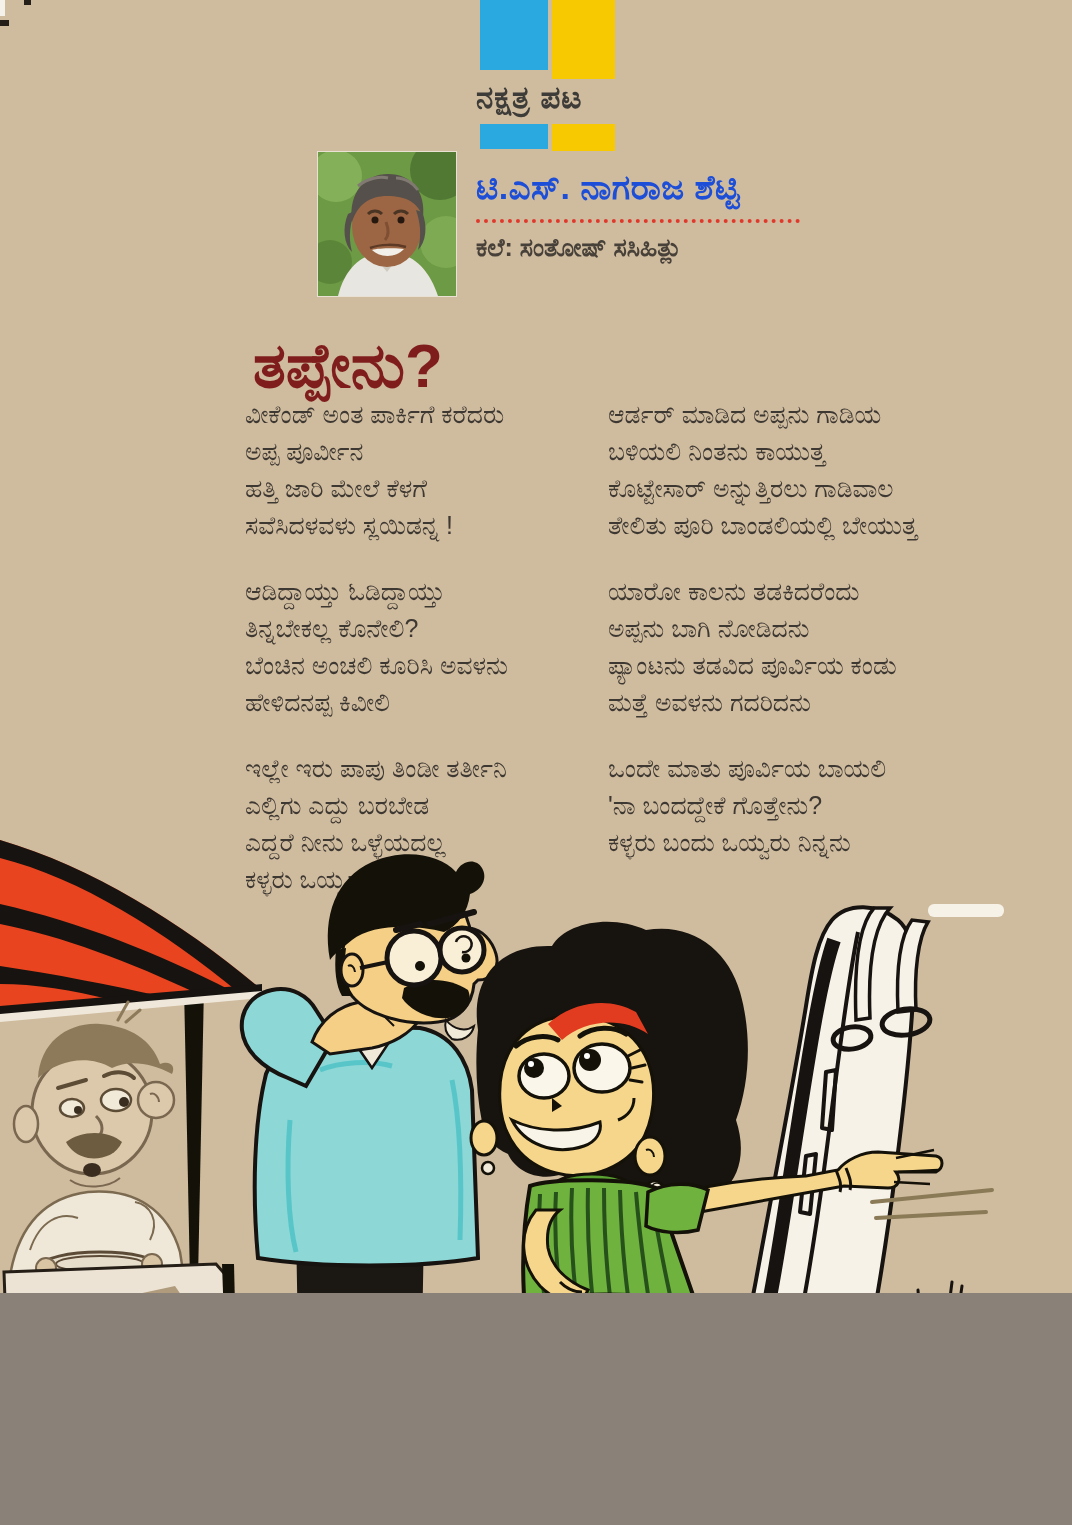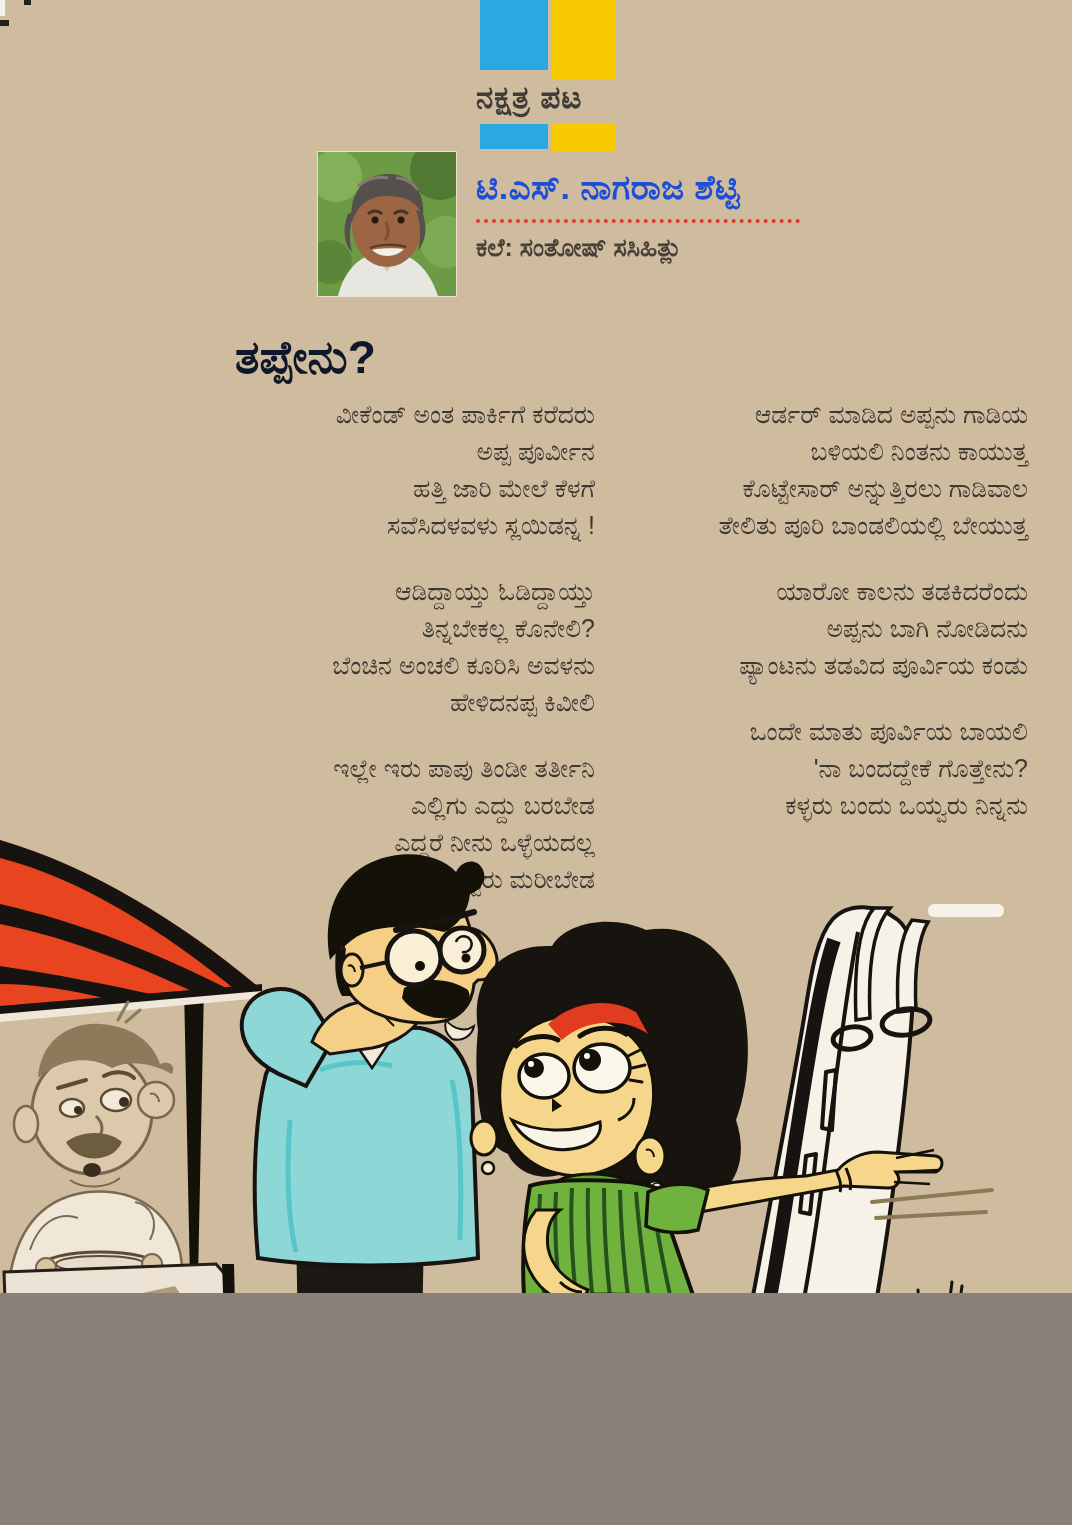--- a/index.html
+++ b/index.html
@@ -17,23 +17,23 @@
   
   .photo{position:absolute; left:318px; top:152px; width:138px; height:144px;
     outline:1px solid #e9e2d4; overflow:hidden;}
   .author-name{position:absolute; left:476px; top:168px; font-size:34px; font-weight:700;
     color:#1d4ed8; white-space:nowrap; letter-spacing:.5px;}
   .dotted-rule{position:absolute; left:476px; top:219px; width:324px; height:0;
     border-bottom:4px dotted #e0392c;}
   .credit{position:absolute; left:476px; top:233px; font-size:25px; font-weight:600;
     color:#474139; white-space:nowrap;}
   
-  .poem-title{position:absolute; left:235px; top:330px; font-size:46px; font-weight:700;
-    color:#0f172a; margin:0; white-space:nowrap;}
-  .poem-col{position:absolute; top:396px; color:#3e3832; font-size:25px; font-weight:500;text-align:right;}
+  .poem-title{position:absolute; left:253px; top:330px; font-size:62px; font-weight:700;
+    color:#7f1d1d; margin:0; white-space:nowrap;}
+  .poem-col{position:absolute; top:396px; color:#3e3832; font-size:25px; font-weight:500;}
   .poem-col .stanza{margin:0 0 29px 0;}
   .poem-col .pline{line-height:37px; white-space:nowrap;}
   .col-left{left:245px; width:350px;}
   .col-right{left:608px; width:420px;}
   
   .footer{position:absolute; left:168px; top:1394px; z-index:5; display:flex; gap:4px;
     align-items:baseline; white-space:nowrap;}
   .footer .mag{font-size:27px; font-weight:700; color:#d22a20;}
   .footer .issue{font-size:25px; font-weight:500; color:#4a443c;}
   
@@ -115,20 +115,21 @@
     <div class="stanza">
       <div class="pline">ಆರ್ಡರ್ ಮಾಡಿದ ಅಪ್ಪನು ಗಾಡಿಯ</div>
       <div class="pline">ಬಳಿಯಲಿ ನಿಂತನು ಕಾಯುತ್ತ</div>
       <div class="pline">ಕೊಟ್ಟೇಸಾರ್ ಅನ್ನುತ್ತಿರಲು ಗಾಡಿವಾಲ</div>
       <div class="pline">ತೇಲಿತು ಪೂರಿ ಬಾಂಡಲಿಯಲ್ಲಿ ಬೇಯುತ್ತ</div>
     </div>
     <div class="stanza">
       <div class="pline">ಯಾರೋ ಕಾಲನು ತಡಕಿದರೆಂದು</div>
       <div class="pline">ಅಪ್ಪನು ಬಾಗಿ ನೋಡಿದನು</div>
       <div class="pline">ಪ್ಯಾಂಟನು ತಡವಿದ ಪೂರ್ವಿಯ ಕಂಡು</div>
+      <div class="pline">ಮತ್ತೆ ಅವಳನು ಗದರಿದನು</div>
     </div>
     <div class="stanza">
       <div class="pline">ಒಂದೇ ಮಾತು ಪೂರ್ವಿಯ ಬಾಯಲಿ</div>
       <div class="pline">'ನಾ ಬಂದದ್ದೇಕೆ ಗೊತ್ತೇನು?</div>
       <div class="pline">ಕಳ್ಳರು ಬಂದು ಒಯ್ವರು ನಿನ್ನನು</div>
     </div>
   </div>
 
   <svg class="illu" viewBox="0 0 1072 705">
 

